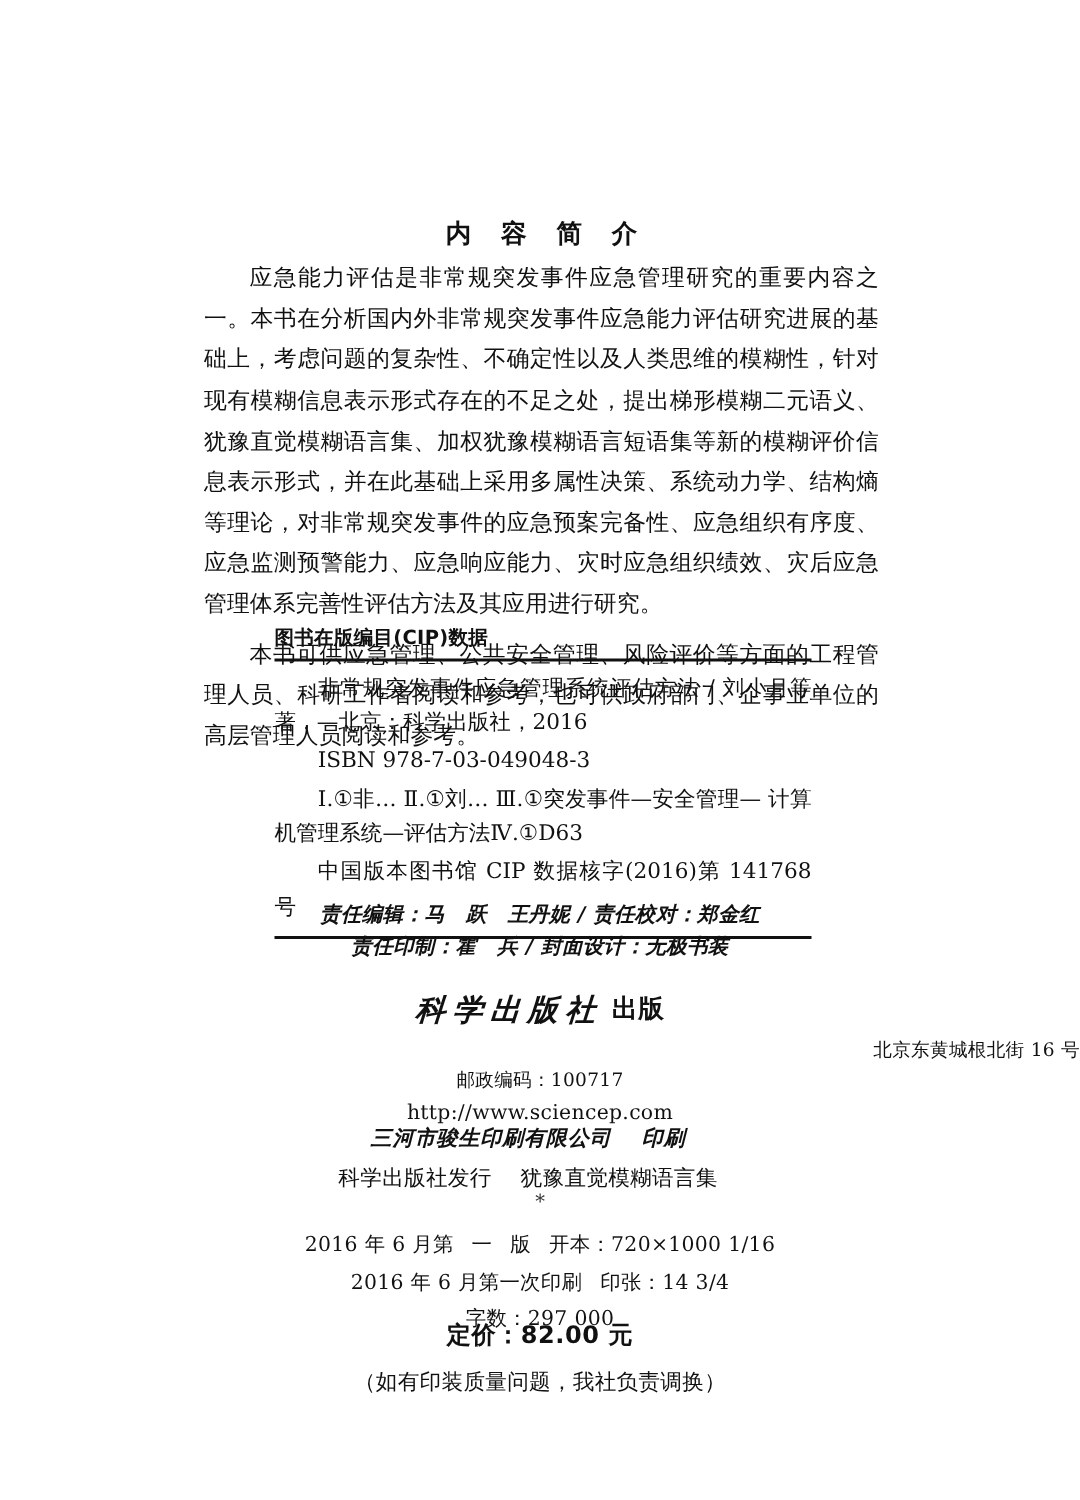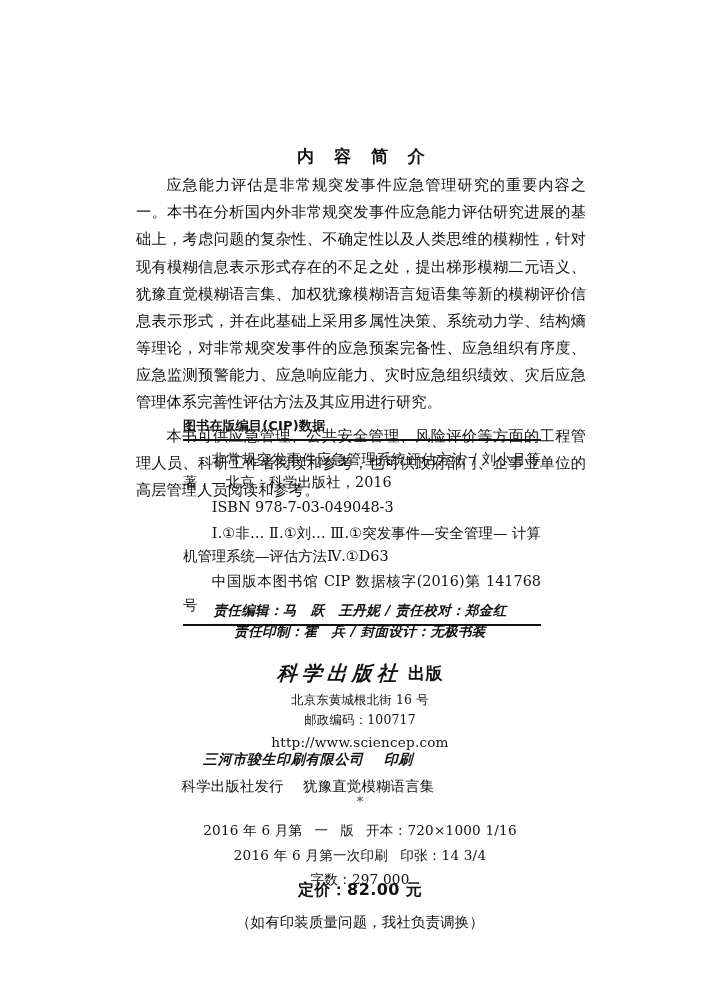--- a/index.html
+++ b/index.html
@@ -148,20 +148,21 @@
     display: inline-block;
     vertical-align: middle;
     letter-spacing: 0.5px;
     text-align: right;
   }
   .publisher-addr {
     font-size: 12.4px;
     line-height: 1.62;
     margin: 0;
     letter-spacing: 0.2px;
+    text-align: right;
   }
   .publisher-zip {
     font-size: 12.4px;
     line-height: 1.62;
     margin: 0;
     letter-spacing: 0.2px;
   }
   .publisher-url {
     font-size: 13.6px;
     line-height: 1.6;
@@ -169,20 +170,21 @@
     letter-spacing: 0.2px;
   }
 
   
   .printing {
     position: absolute;
     left: 0;
     top: 746px;
     width: 616px;
     text-align: center;
+    padding-left: 44px;
   }
   .printing-line {
     font-size: 14.4px;
     line-height: 1.9;
     margin: 0;
     letter-spacing: 0.2px;
   }
   .printing-line.calligraphic {
     font-style: italic;
     font-weight: bold;

